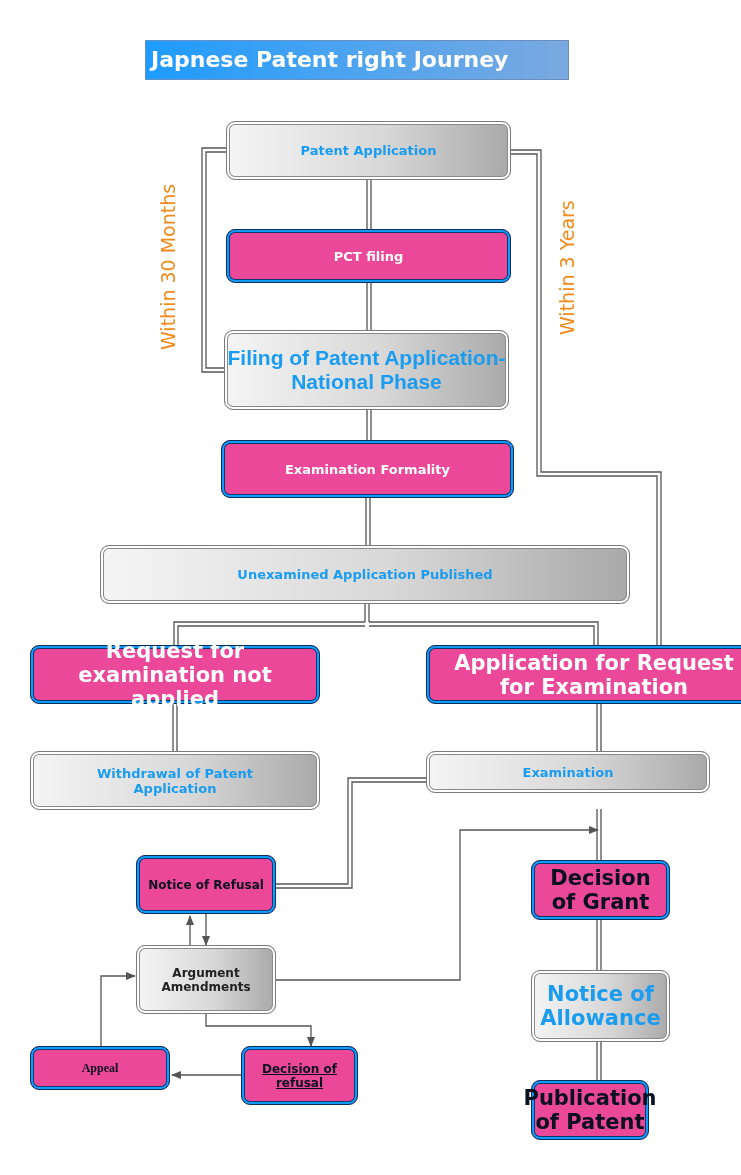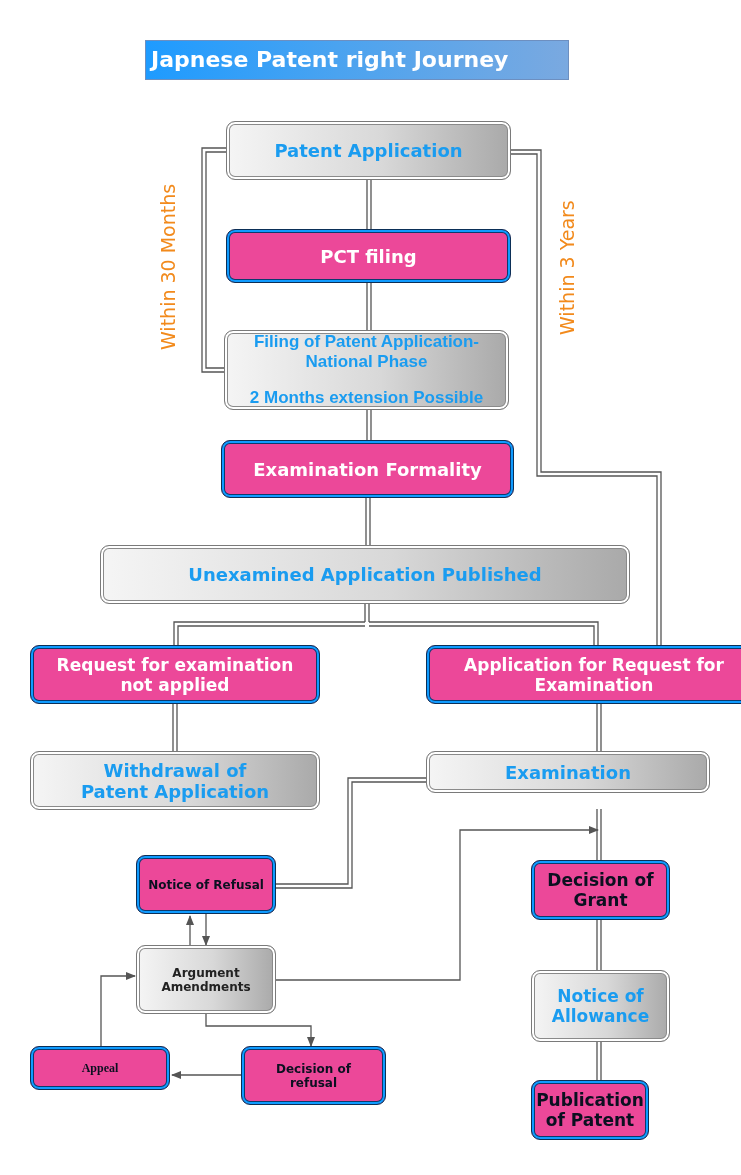--- a/index.html
+++ b/index.html
@@ -28,22 +28,22 @@
       border: 1px solid #0b2f57; box-shadow: inset 0 0 0 2px #0f9bff, inset 0 0 0 3px #0b3a6e;
       color: #ffffff;
     }
     .box.blue.dark { color: #0b1020; }
     .box.grey.dark { color: #222222; }
     .vlabel {
       position: absolute; color: #f28a1c; font-size: 19px; white-space: nowrap;
       transform-origin: left top; transform: rotate(-90deg);
       font-family: "DejaVu Sans", sans-serif;
     }
-    .t17 { font-size: 18px; }
-    .t16 { font-size: 17px; }
+    .t17 { font-size: 13px; }
+    .t16 { font-size: 21px; }
     .t12 { font-size: 12px; }
     .stack { display: flex; flex-direction: column; align-items: center; }
   </style>
 </head>
 <body>
 
 <div class="title">Japnese Patent right  Journey</div>
 
 <svg class="wires" width="741" height="1175">
   <defs>
@@ -113,21 +113,20 @@
 </div>
 
 <div class="box blue t17" style="left:226px; top:229px; width:285px; height:54px;">
   <span>PCT filing</span>
 </div>
 
 <div class="box grey t16" style="left:224px; top:330px; width:285px; height:80px; font-family:'Liberation Sans',sans-serif;">
   <div class="stack">
     <span>Filing of Patent Application-</span>
     <span>National Phase</span>
-    <span style="margin-top:16px;">2 Months extension Possible</span>
   </div>
 </div>
 
 <div class="box blue t17" style="left:221px; top:440px; width:293px; height:58px;">
   <span>Examination Formality</span>
 </div>
 
 <div class="box grey t17" style="left:100px; top:545px; width:530px; height:59px;">
   <span>Unexamined Application Published</span>
 </div>
@@ -156,21 +155,21 @@
   <div class="stack">
     <span>Argument</span>
     <span>Amendments</span>
   </div>
 </div>
 
 <div class="box blue dark t12" style="left:30px; top:1046px; width:140px; height:44px;font-family:Liberation Serif, serif;">
   <span>Appeal</span>
 </div>
 
-<div class="box blue dark t12" style="left:241px; top:1046px; width:145px; height:59px; padding:0 20px;">
+<div class="box blue dark t12" style="left:241px; top:1046px; width:117px; height:59px; padding:0 20px;text-decoration:underline;">
   <span>Decision of refusal</span>
 </div>
 
 <div class="box blue dark t16" style="left:531px; top:860px; width:139px; height:60px; padding:0 12px;">
   <span>Decision of Grant</span>
 </div>
 
 <div class="box grey t16" style="left:531px; top:970px; width:139px; height:72px; padding:0 16px;">
   <span>Notice of Allowance</span>
 </div>

